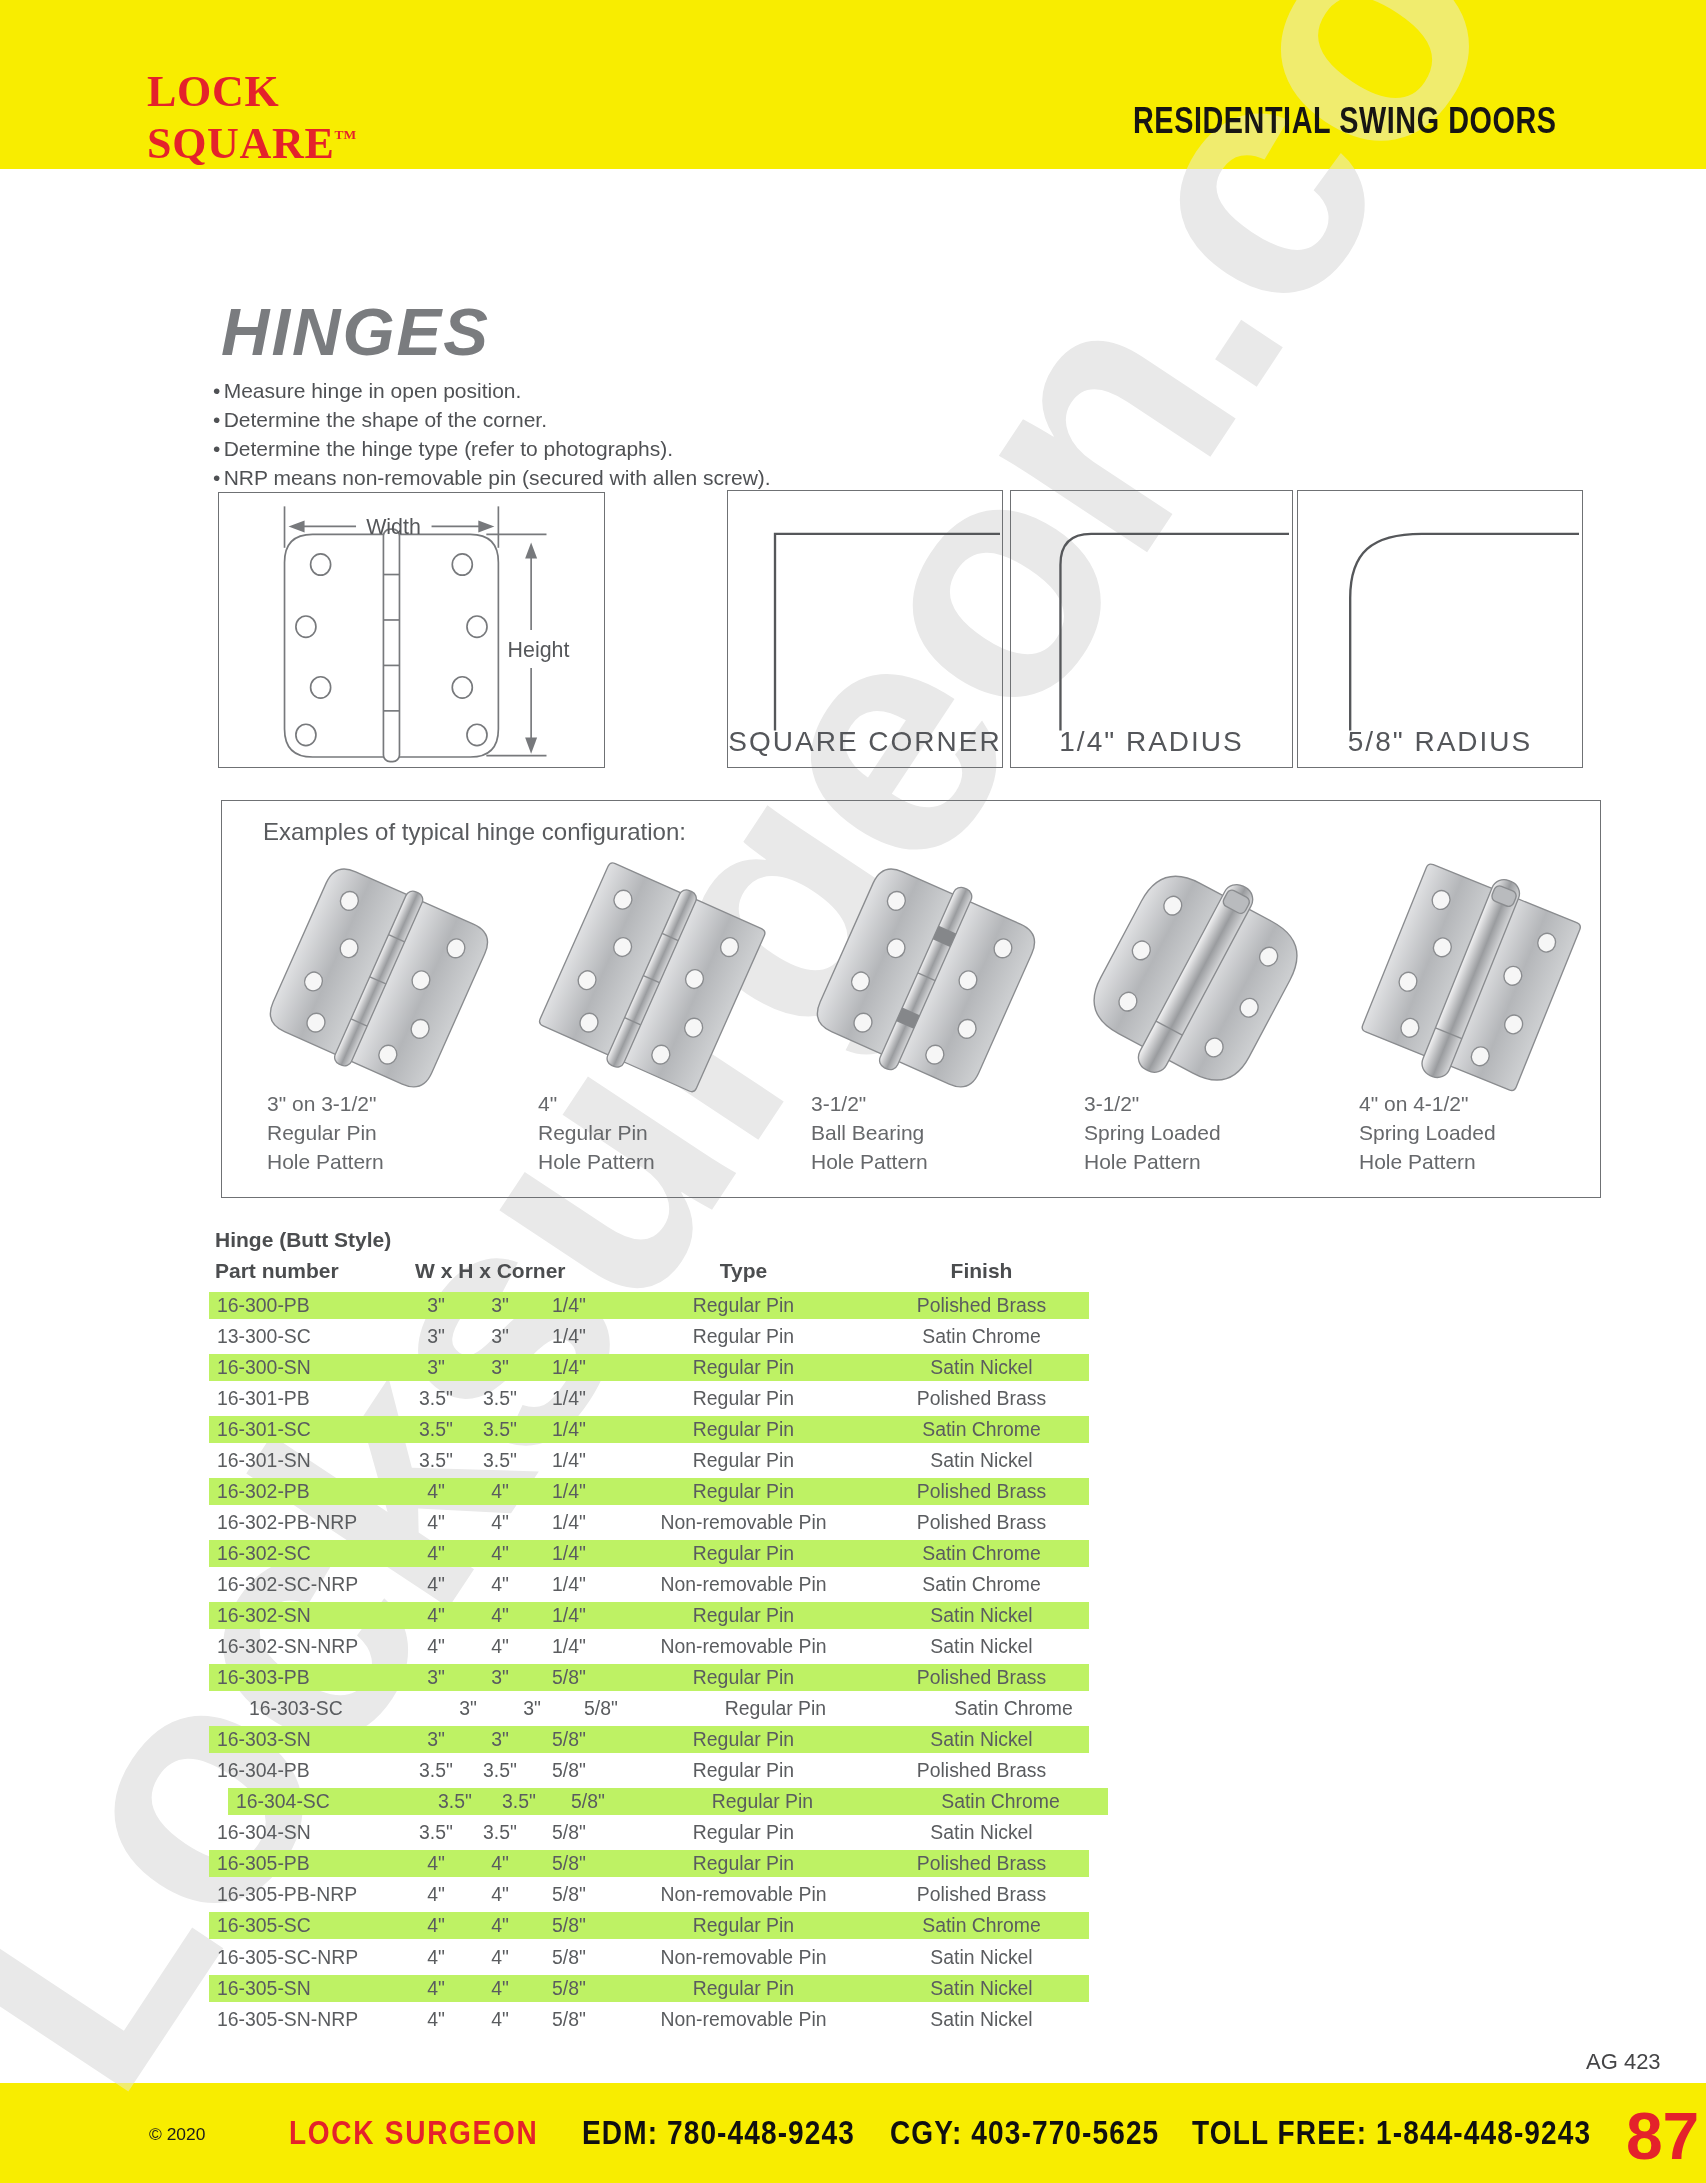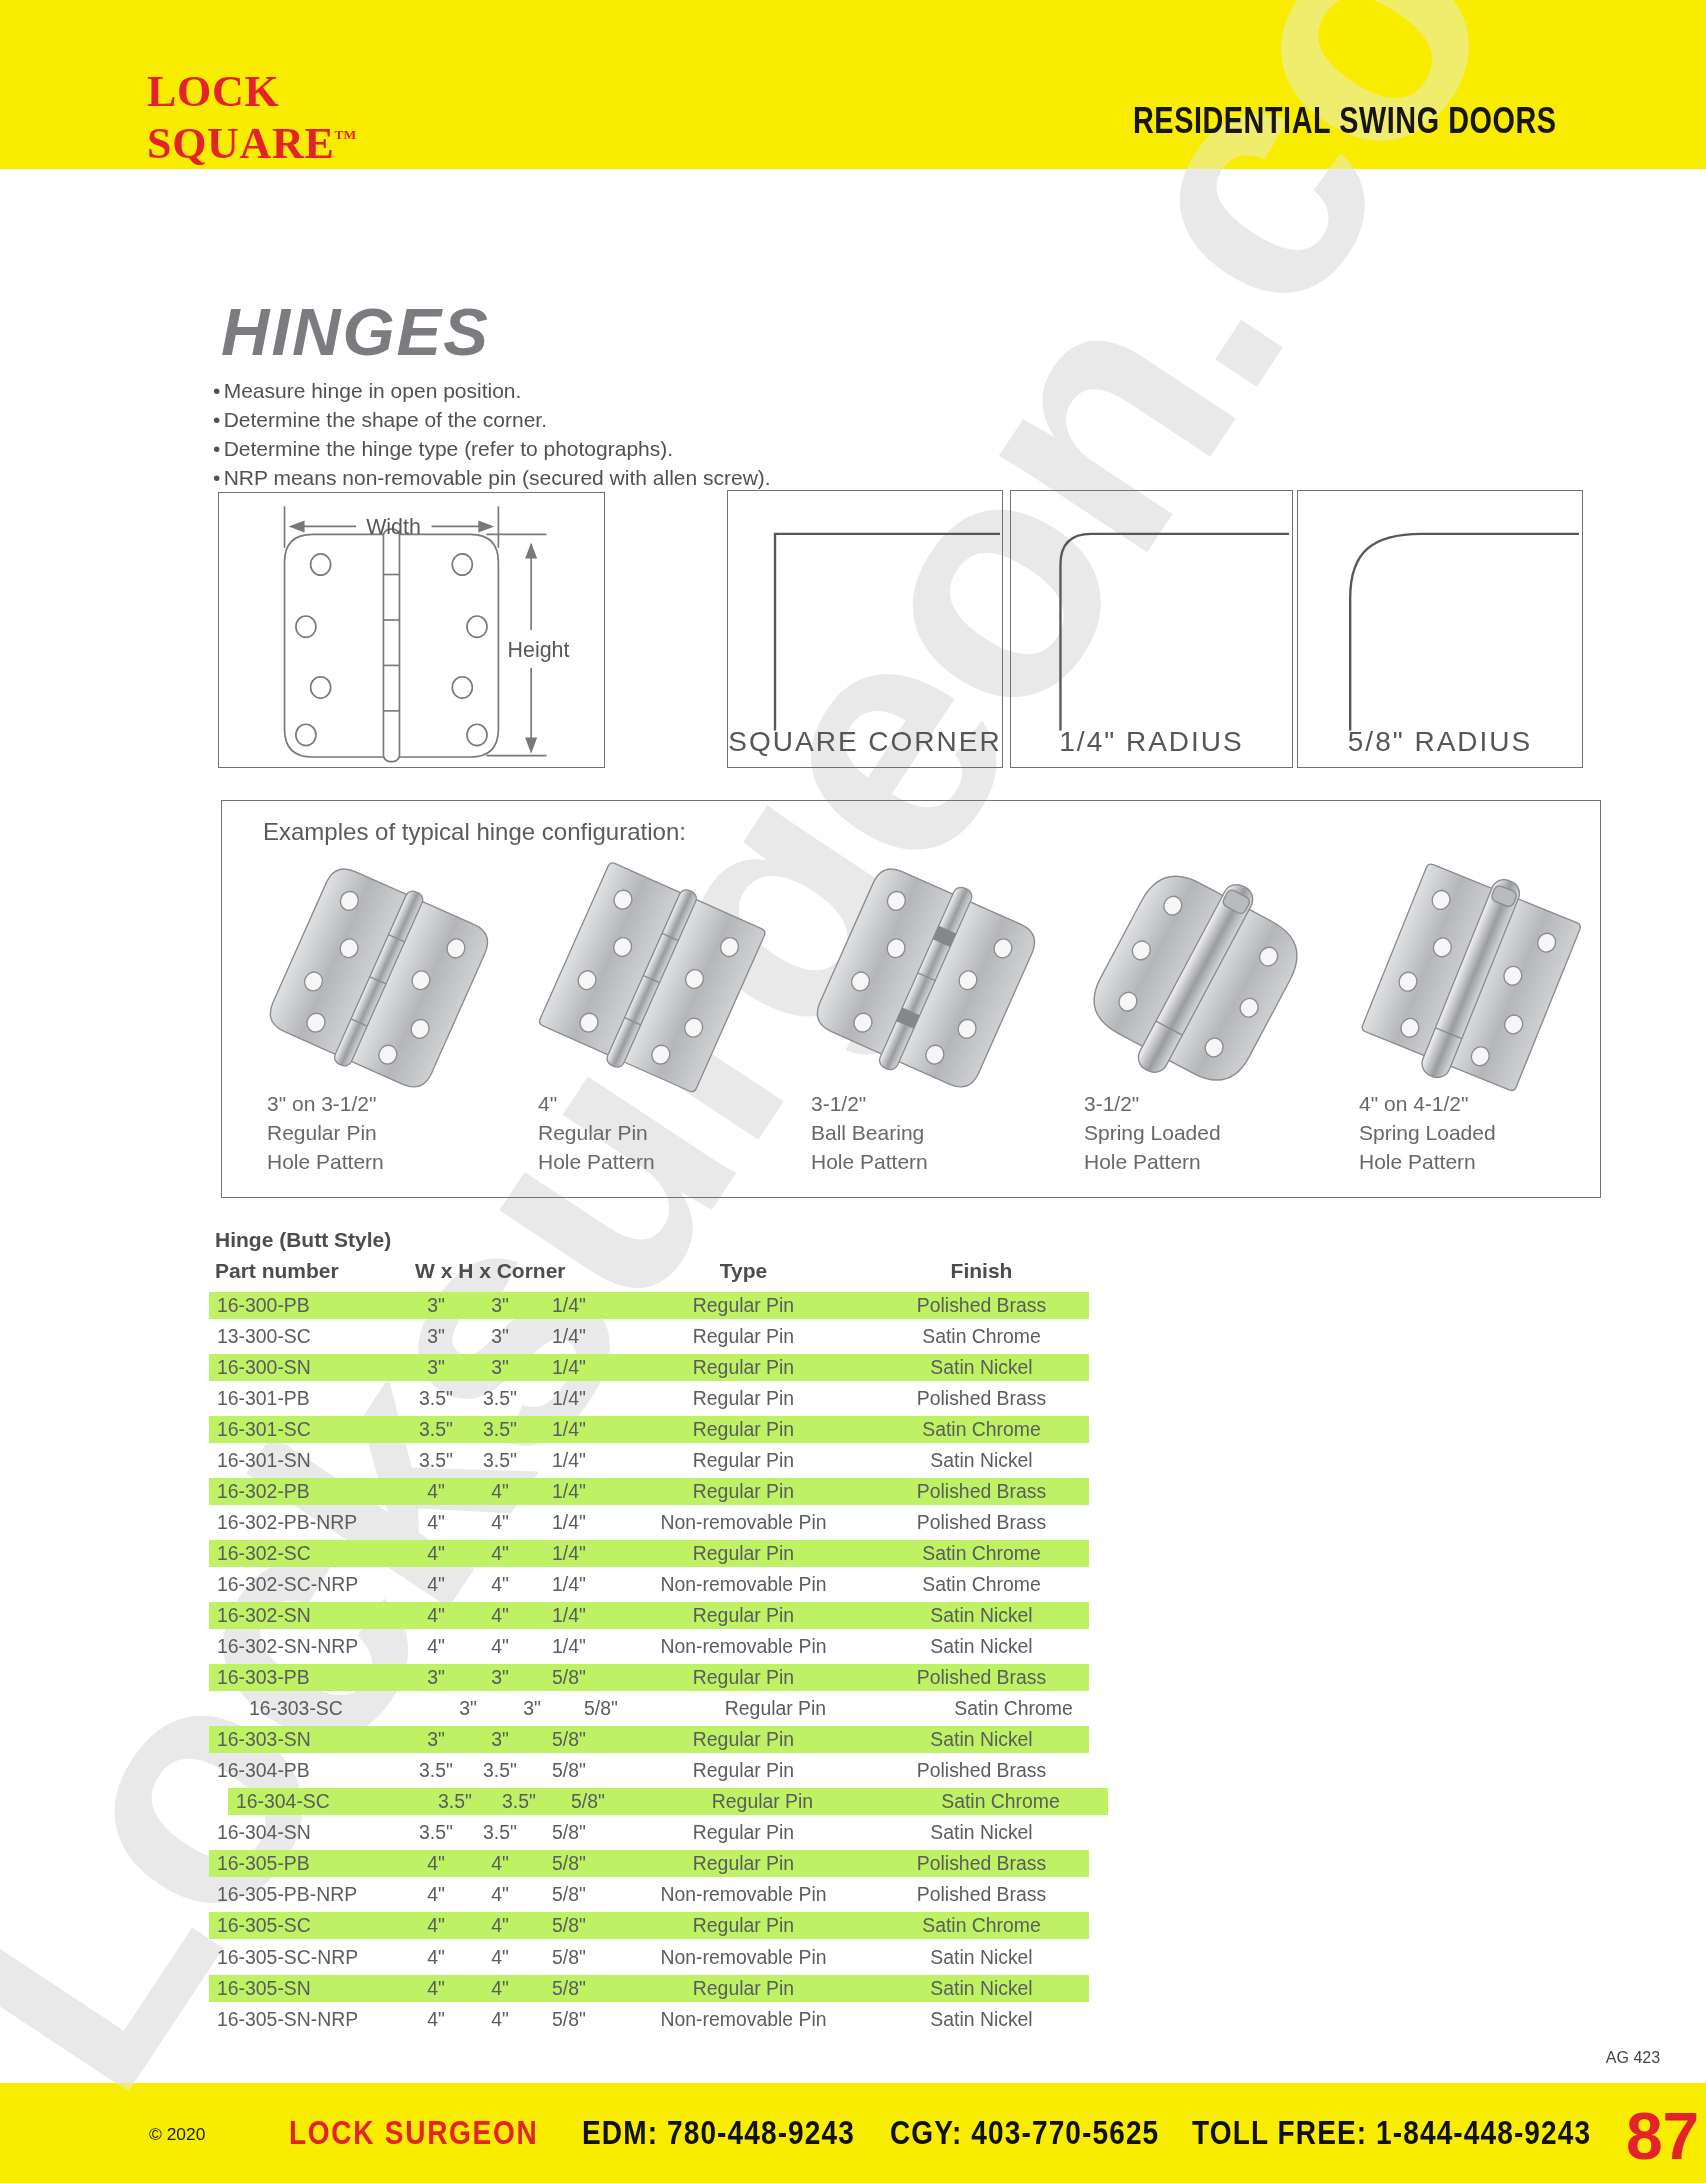--- a/index.html
+++ b/index.html
@@ -31,21 +31,21 @@
 
   
   .f-copy{left:149px;top:41px;font-size:17.4px;color:#1c1c1c;}
   .f-item{top:31px;font-weight:bold;font-size:33px;white-space:nowrap;
           transform:scaleX(0.85);transform-origin:0 50%;color:#101010;letter-spacing:1.3px;}
   .f-brand{left:289px;color:#e4222b;letter-spacing:2px;}
   .f-edm{left:582px;}
   .f-cgy{left:890px;}
   .f-toll{left:1192px;}
   .f-page{right:6.7px;top:15px;font-weight:bold;font-size:66px;color:#e4222b;letter-spacing:0;margin-left:8px;}
-  .ag-code{left:1586px;top:2049px;width:94px;text-align:center;font-size:16px;color:#454547;z-index:1;}
+  .ag-code{left:1586px;top:2049px;width:94px;text-align:left;font-size:22px;color:#454547;z-index:1;}
   .h-title{left:221px;top:293px;font-size:67px;font-weight:bold;font-style:italic;
            color:#7a7c7f;letter-spacing:2px;z-index:1;}
   .instructions{left:213px;top:376px;z-index:1;list-style:none;margin:0;padding:0;
                 font-size:21px;line-height:29px;color:#4f5154;}
   .instructions li::before{content:"\2022";margin-right:3.3px;}
 
   .dbox{border:1.3px solid #6f7174;z-index:1;background:transparent;}
   .dbox .dlabel{position:absolute;bottom:9.4px;left:0;width:100%;text-align:center;
                 font-size:28px;color:#54565a;letter-spacing:2px;white-space:nowrap;}
   svg{display:block;}

